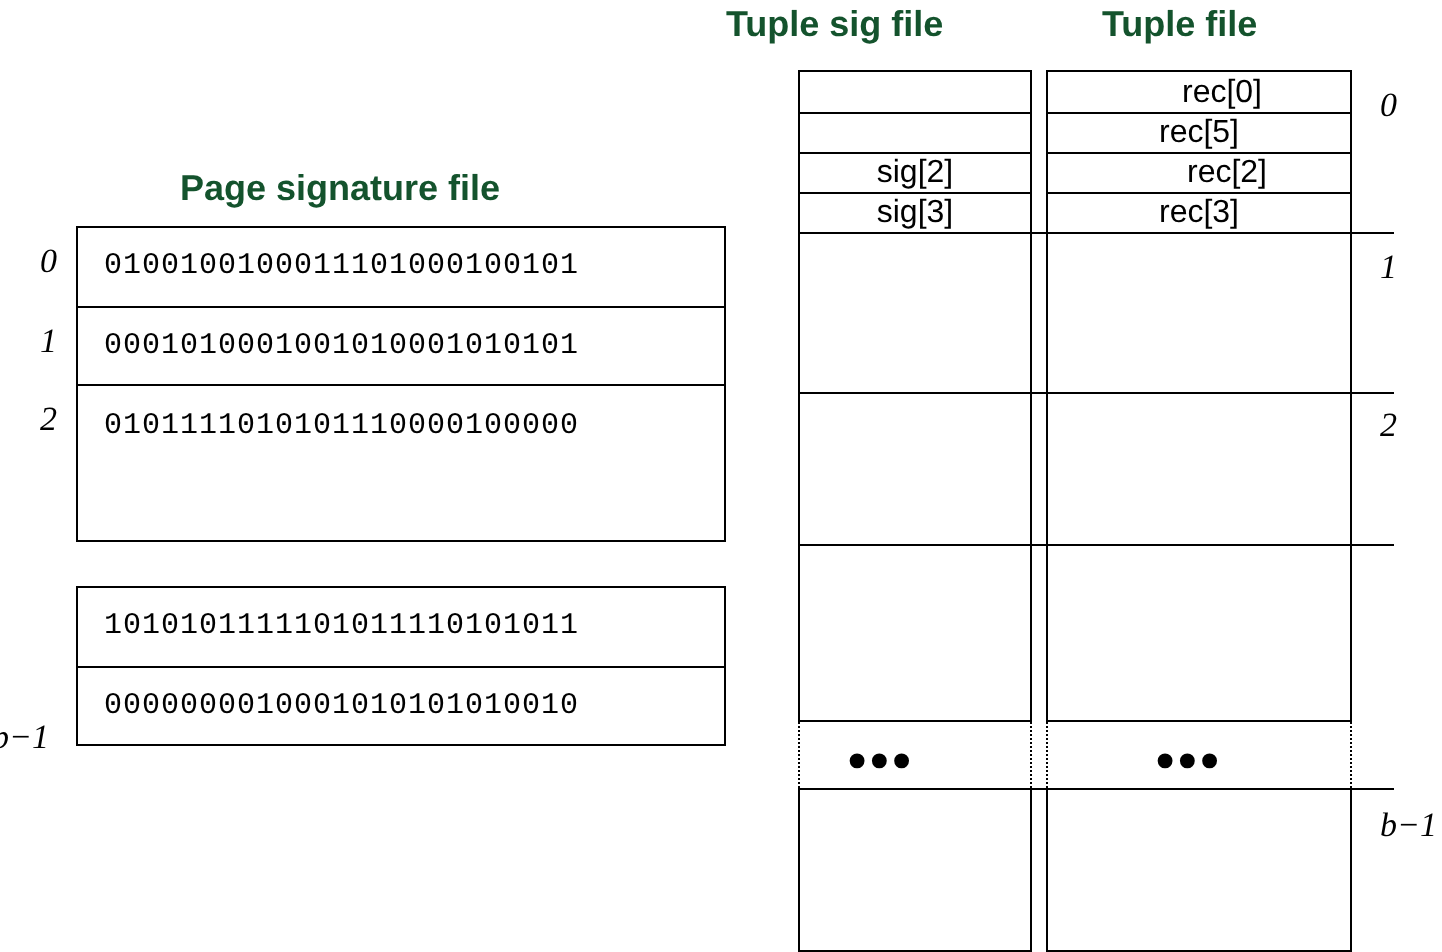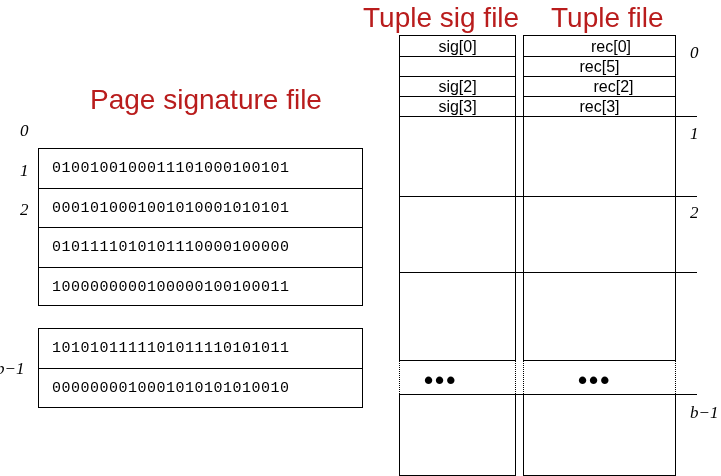--- a/index.html
+++ b/index.html
@@ -20,24 +20,24 @@
     position: absolute;
     left: 0; top: 0;
     width: 721px;
     height: 476px;
   }
 
   
   .title {
     position: absolute;
     font-family: "Liberation Sans", sans-serif;
-    font-size: 28px;
-    font-weight: 400;
-    white-space: nowrap;
-    color: #b91c1c;
+    font-size: 18px;
+    font-weight: 700;
+    white-space: nowrap;
+    color: #14532d;
   }
   .idx {
     position: absolute;
     font-family: "Liberation Serif", serif;
     font-style: italic;
     font-size: 17px;
     white-space: nowrap;
     color: #000;
   }
   .bits {
@@ -49,21 +49,20 @@
   }
 
   
   #page-sig-title { left: 90px; top: 84px; }
 
   .psf-block {
     position: absolute;
     border: 1.4px solid #000;
     box-sizing: border-box;
     background: #fff;
-    margin-top: 35px;
   }
   #psf-block-top { left: 38px; top: 113px; width: 325px; height: 158px; }
   #psf-block-bottom { left: 38px; top: 293px; width: 325px; height: 80px; }
 
   .psf-row {
     position: relative;
     height: 39.5px;
     box-sizing: border-box;
     border-bottom: 1.4px solid #000;
     display: flex;
@@ -132,23 +131,20 @@
 
   <div class="psf-block" id="psf-block-top">
     <div class="psf-row">
       <span class="bits">0100100100011101000100101</span>
     </div>
     <div class="psf-row">
       <span class="bits">0001010001001010001010101</span>
     </div>
     <div class="psf-row">
       <span class="bits">0101111010101110000100000</span>
-    </div>
-    <div class="psf-row">
-      <span class="bits">1000000000100000100100011</span>
     </div>
   </div>
 
   <div class="psf-block" id="psf-block-bottom">
     <div class="psf-row">
       <span class="bits">1010101111101011110101011</span>
     </div>
     <div class="psf-row">
       <span class="bits">0000000010001010101010010</span>
     </div>
@@ -173,21 +169,20 @@
   <div class="hline" style="left:399px; top:56px;  width:117px;"></div>
   <div class="hline" style="left:399px; top:76px;  width:117px;"></div>
   <div class="hline" style="left:399px; top:96px;  width:117px;"></div>
   <div class="hline" style="left:399px; top:116px; width:117px;"></div>
   <div class="hline" style="left:399px; top:196px; width:117px;"></div>
   <div class="hline" style="left:399px; top:272px; width:117px;"></div>
   <div class="hline" style="left:399px; top:360px; width:117px;"></div>
   <div class="hline" style="left:399px; top:394px; width:117px;"></div>
   <div class="hline" style="left:399px; top:475px; width:117px;"></div>
 
-  <div class="cell-label" style="left:399px; top:38px; width:117px;">sig[0]</div>
   <div class="cell-label" style="left:399px; top:78px; width:117px;">sig[2]</div>
   <div class="cell-label" style="left:399px; top:98px; width:117px;">sig[3]</div>
 
   <div class="dots" style="left:424px; top:367px;">•••</div>
 
   <div class="title" id="data-file-title">Tuple file</div>
 
   <div class="rail" style="left:523px; top:35px;  height:325px;"></div>
   <div class="rail dotted" style="left:523px; top:360px; height:34px;"></div>
   <div class="rail" style="left:523px; top:394px; height:82px;"></div>

